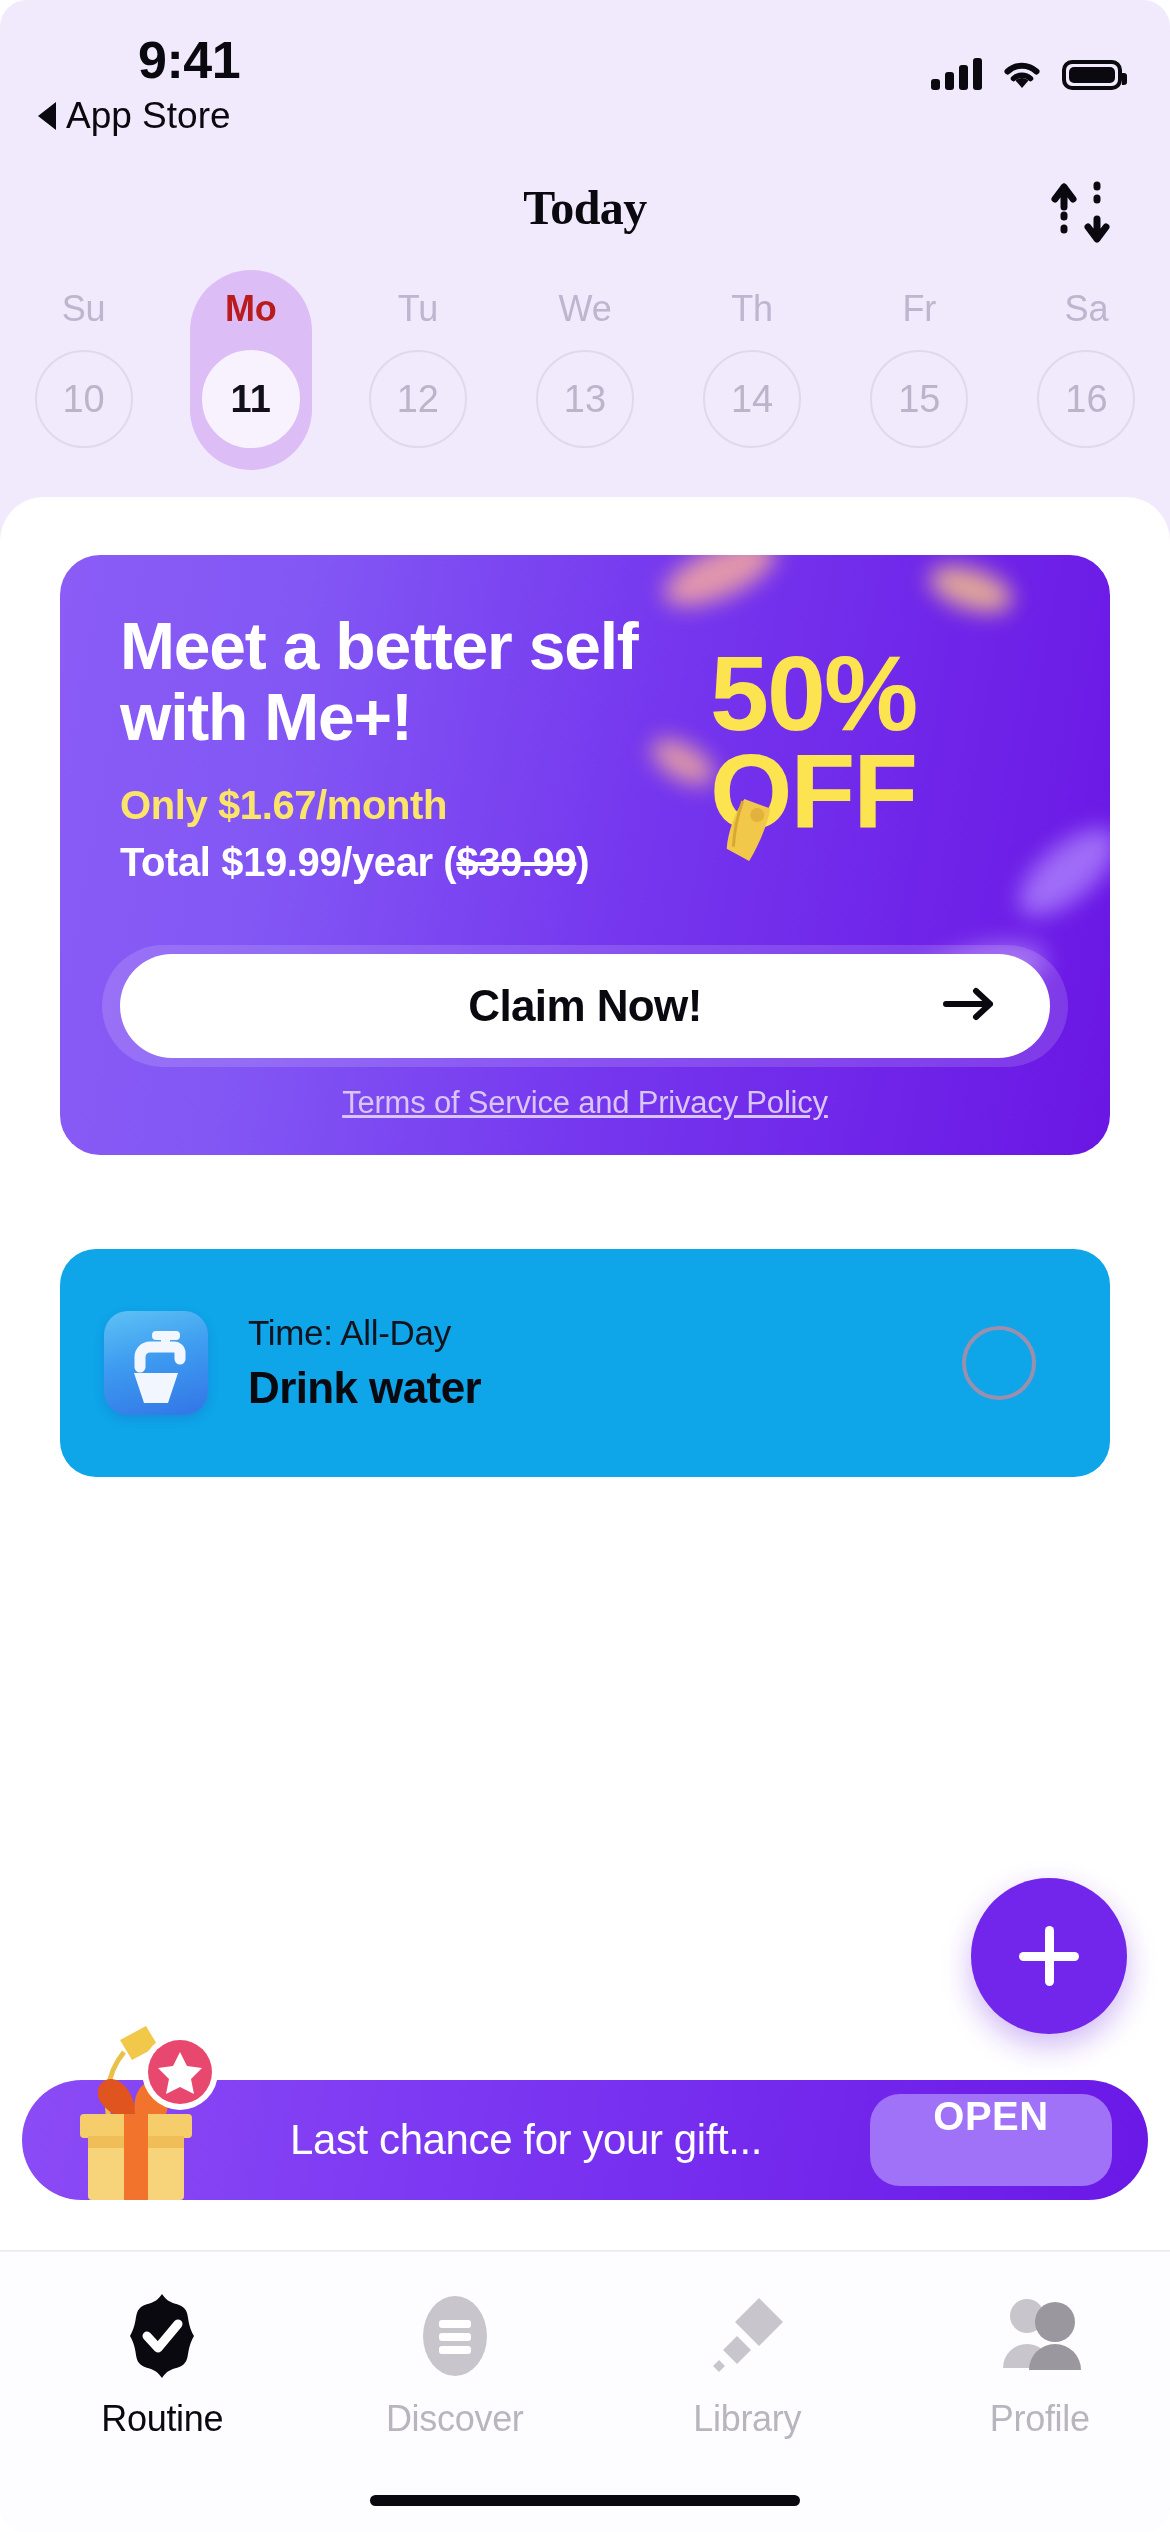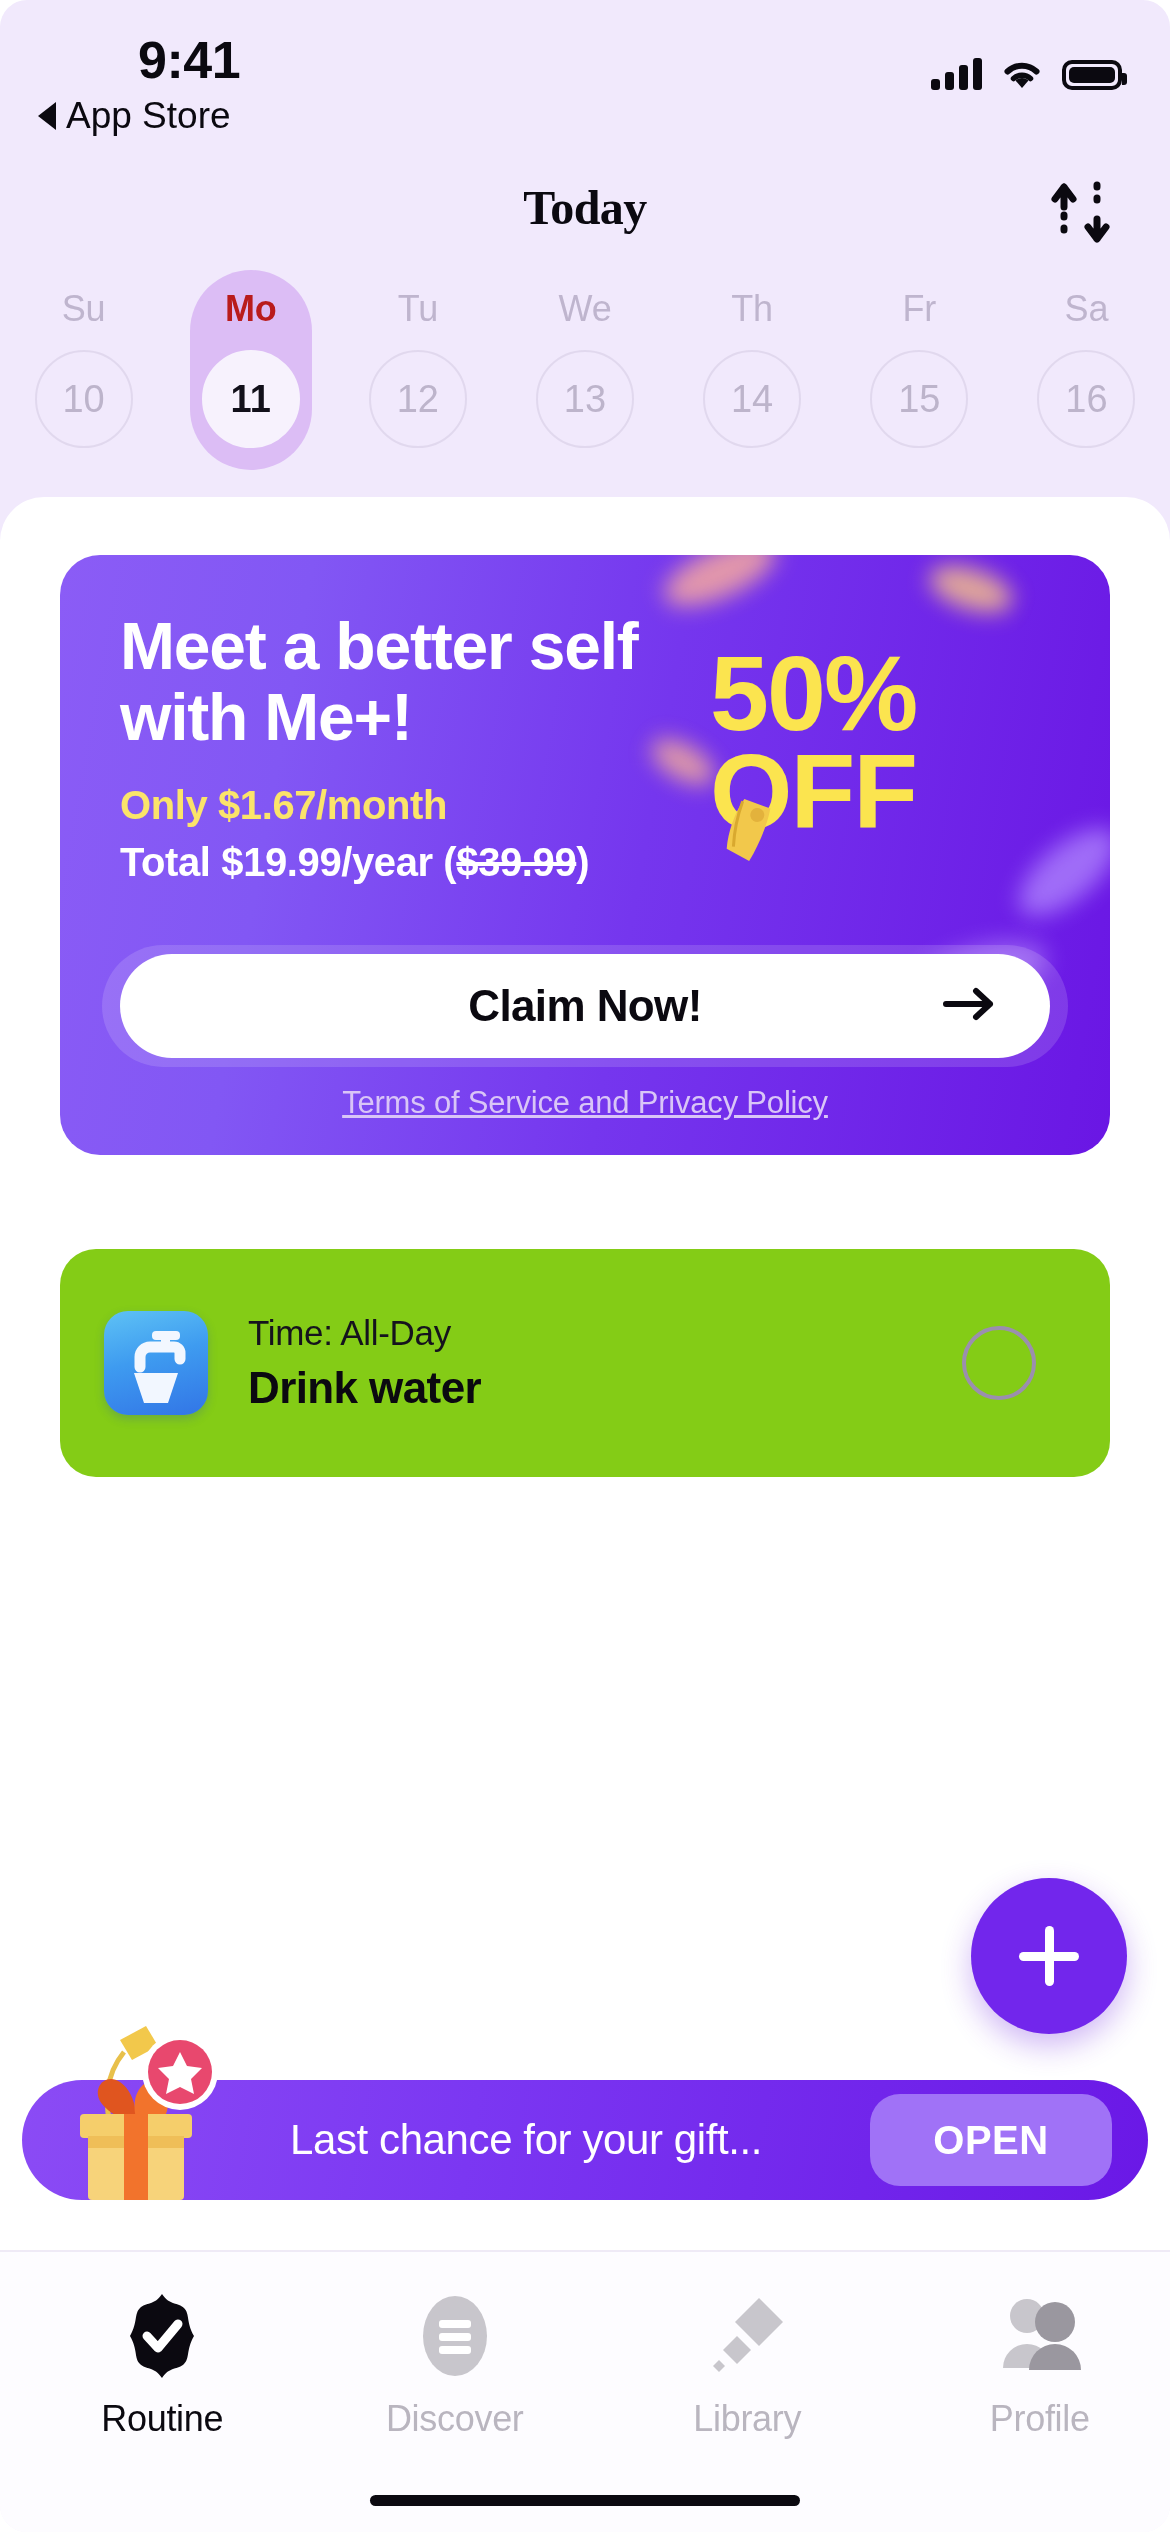--- a/index.html
+++ b/index.html
@@ -171,21 +171,21 @@
 
   .terms {
     position:absolute; left:0; right:0; top:530px; text-align:center;
     font-size:31px; color:#D9C5F7; text-decoration:underline;
     letter-spacing:-0.2px; cursor:pointer;
   }
 
   
   .task {
     position:absolute; left:60px; top:752px; width:1050px; height:228px;
-    border-radius:36px; background:#84cc16;
+    border-radius:36px; background:#0ea5e9;
     display:flex; align-items:center; cursor:pointer;
   }
   .task-icon {
     width:104px;height:104px;margin-left:44px;border-radius:24px;
     background:linear-gradient(165deg,#5EC2F5 0%,#3E9BF0 45%,#3275E6 100%);
     position:relative; flex:none;
     box-shadow:0 4px 10px rgba(40,80,180,.25);
   }
   .task-text { margin-left:40px; }
   .task-time { font-size:35px; color:#15131d; font-weight:400; letter-spacing:-0.3px; }
@@ -218,21 +218,21 @@
     z-index:24; cursor:pointer;
   }
   .giftart { position:absolute; left:40px; top:-62px; width:210px; height:190px; }
   .gifttext {
     position:absolute; left:268px; top:50%; transform:translateY(-50%);
     font-size:42px; color:#ffffff; font-weight:400; letter-spacing:-0.4px;
   }
   .openbtn {
     position:absolute; right:36px; top:50%; transform:translateY(-50%);
     width:242px; height:92px; border-radius:30px;
-    background:#A072F7; display:flex; align-items:center; justify-content:center;
+    background:#A072F7; display:flex; justify-content:center;
     cursor:pointer;
   }
   .openbtn span { font-size:40px;font-weight:700;color:#fff;letter-spacing:0.5px; }
 
   
   .tabbar {
     position:absolute; left:0; bottom:0; width:1170px; height:282px;
     background:#FDFCFF; border-top:2px solid #EFEAF6; z-index:26;
     display:flex;
   }

